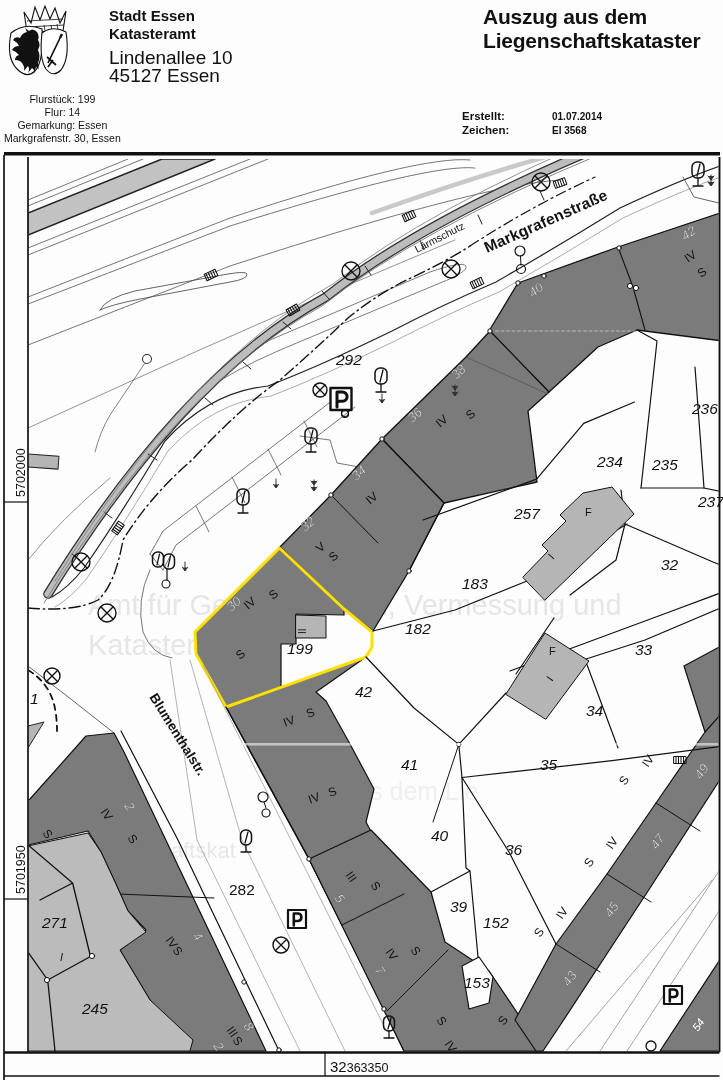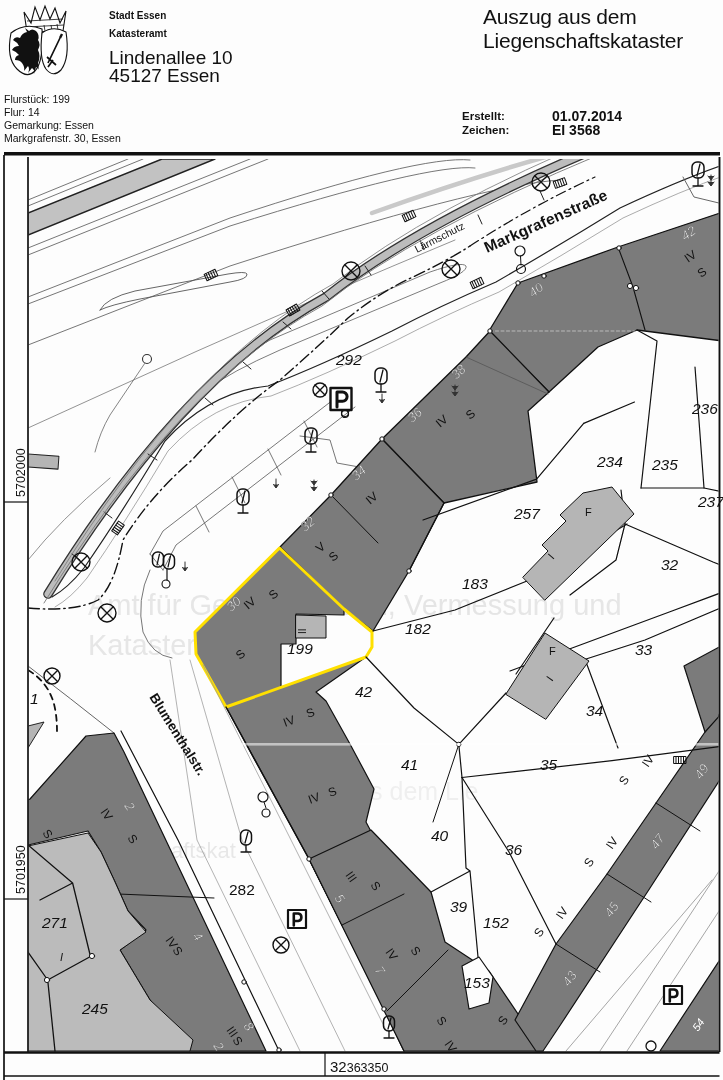--- a/index.html
+++ b/index.html
@@ -20,30 +20,30 @@
 
     <path d="M11,33 Q6,58 17,69 Q27,79 35,71 Q44,61 42,29 Q25,22 11,33 Z" fill="#fff"></path>
     <path d="M25,28 L27,32 Q22,33 20,38 Q15,36 13,40 Q17,42 19,46 Q14,46 12,50 Q17,52 19,55 Q15,56 15,60 Q20,60 22,63 Q25,67 24,71 L28,66 Q30,69 28,73 L32,68 Q35,70 34,74 L36,67 Q39,68 39,71 L38,63 Q41,56 38,50 Q41,44 38,40 Q40,35 36,31 Q32,28 29,31 Z" fill="#111" stroke="none"></path>
 
     <path d="M42,33 Q39,59 46,69 Q53,78 61,70 Q70,58 66,32 Q53,25 42,33 Z" fill="#fff"></path>
     <path d="M60,38 L48,63 M47,57 L56,65 M48,67 L53,60" stroke-width="1.7"></path>
     <path d="M60,38 L62,34" stroke-width="2.4"></path>
   </g>
 </svg>
 
-<div class="abs" style="left:109px;top:7px;font-weight:bold;font-size:10px;line-height:18px;color:#111;">Stadt Essen<br>Katasteramt</div>
+<div class="abs" style="left:109px;top:7px;font-weight:bold;font-size:15px;line-height:18px;color:#111;">Stadt Essen<br>Katasteramt</div>
 
 <div class="abs" style="left:109px;top:49px;font-size:19px;line-height:17.5px;color:#111;">Lindenallee 10<br>45127 Essen</div>
 
-<div class="abs" style="left:483px;top:5px;font-weight:normal;font-size:21px;line-height:24px;color:#111;letter-spacing:-0.2px;">Auszug aus dem<br>Liegenschaftskataster</div>
-
-<div class="abs" style="left:4px;top:93px;font-size:10.5px;line-height:12.9px;color:#111;">Flurstück: 199<br>Flur: 14<br>Gemarkung: Essen<br>Markgrafenstr. 30, Essen</div>
+<div class="abs" style="left:483px;top:5px;font-weight:bold;font-size:21px;line-height:24px;color:#111;letter-spacing:-0.2px;">Auszug aus dem<br>Liegenschaftskataster</div>
+
+<div class="abs" style="left:4px;top:93px;font-size:10.5px;line-height:12.9px;color:#111;text-align:center;">Flurstück: 199<br>Flur: 14<br>Gemarkung: Essen<br>Markgrafenstr. 30, Essen</div>
 
 <div class="abs" style="left:462px;top:110px;font-weight:bold;font-size:11.5px;line-height:13.5px;color:#111;">Erstellt:<br>Zeichen:</div>
-<div class="abs" style="left:552px;top:110px;font-weight:bold;font-size:14px;line-height:13.5px;color:#111;">01.07.2014<br>EI 3568</div>
+<div class="abs" style="left:552px;top:110px;font-weight:bold;font-size:10px;line-height:13.5px;color:#111;">01.07.2014<br>EI 3568</div>
 
 <svg width="723" height="1080" viewBox="0 0 723 1080" id="map">
   <defs>
     <clipPath id="mapclip">
         <rect x="28.5" y="159" width="690" height="893"></rect>
       </clipPath>
   </defs>
 
   <rect x="4" y="152" width="716" height="3.5" fill="#111"></rect>
 

